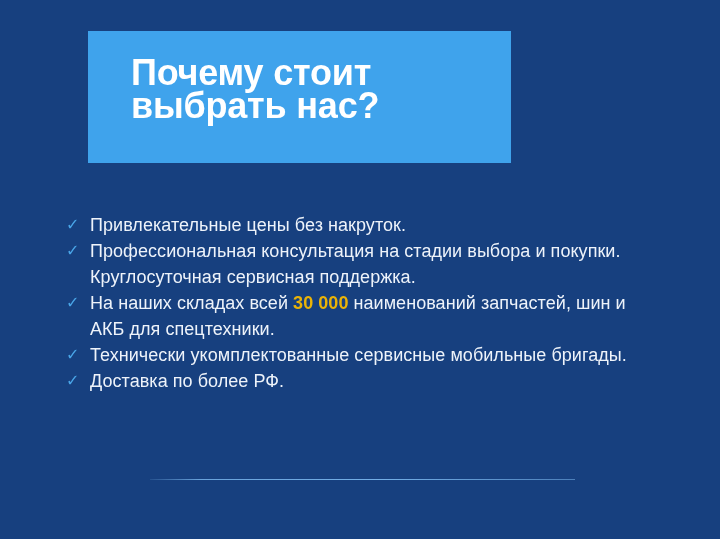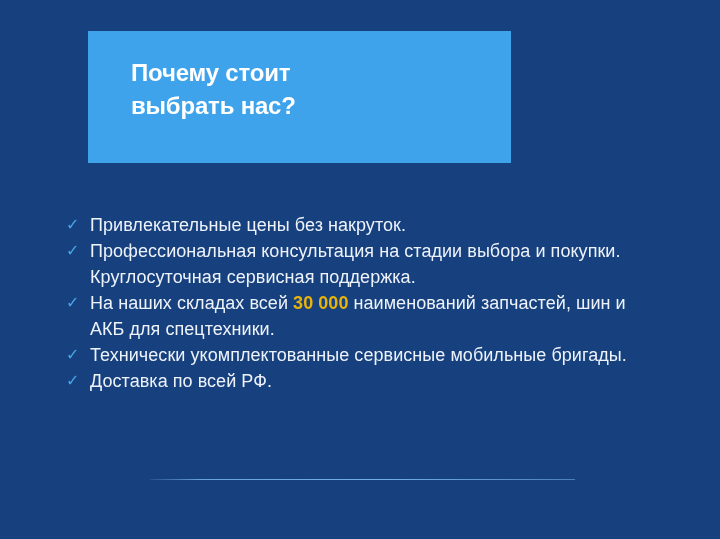--- a/index.html
+++ b/index.html
@@ -30,21 +30,21 @@
     height: 132px;
     background: #3fa3ec;
     box-sizing: border-box;
   }
   #title-text {
     position: absolute;
     left: 43px;
     top: 25px;
     right: 18px;
     color: #ffffff;
-    font-size: 24px;
+    font-size: 36px;
     font-weight: bold;
     line-height: 33px;
     letter-spacing: -0.2px;
     white-space: pre-line;
   }
 
   
   #bullet-list {
     position: absolute;
     left: 64px;
@@ -154,21 +154,21 @@
       <span class="bullet-text"><span>На наших складах всей </span><b>30 000</b><span> наименований запчастей, шин и АКБ для спецтехники.</span></span>
     </div>
 
     <div class="bullet-row">
       <span class="check-icon">✓</span>
       <span class="bullet-text">Технически укомплектованные сервисные мобильные бригады.</span>
     </div>
 
     <div class="bullet-row">
       <span class="check-icon">✓</span>
-      <span class="bullet-text">Доставка по всей РФ.</span>
+      <span class="bullet-text">Доставка по более РФ.</span>
     </div>
 
   </div>
 
   <div id="divider"></div>
 
 
 </div>
 
 </body></html>

